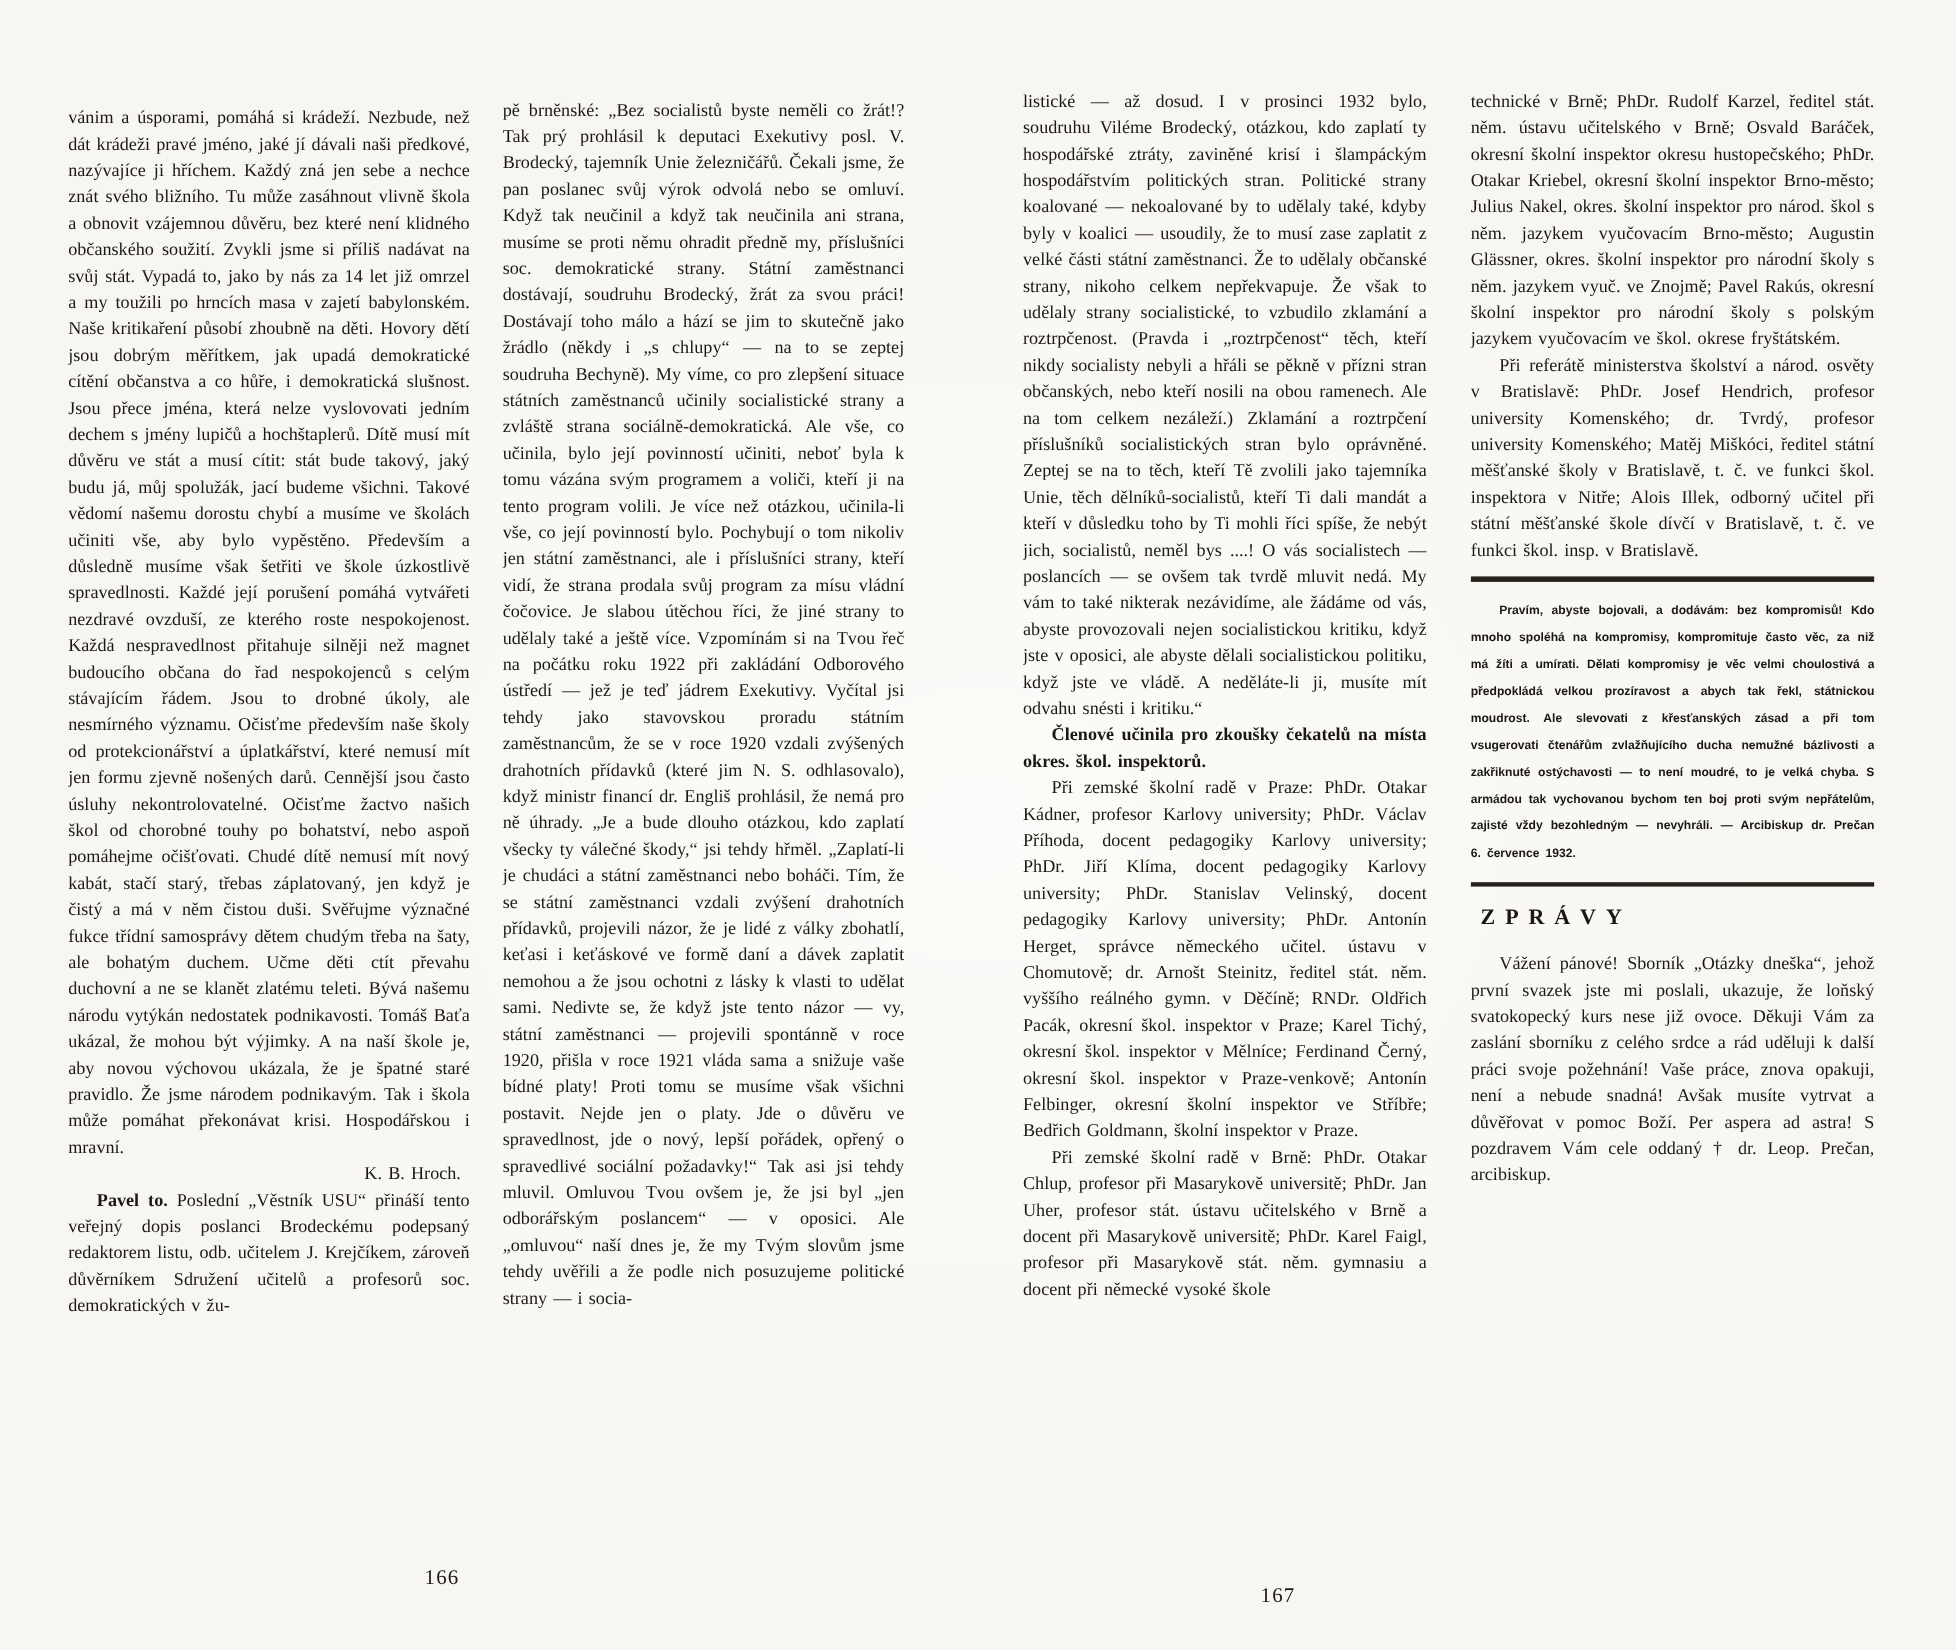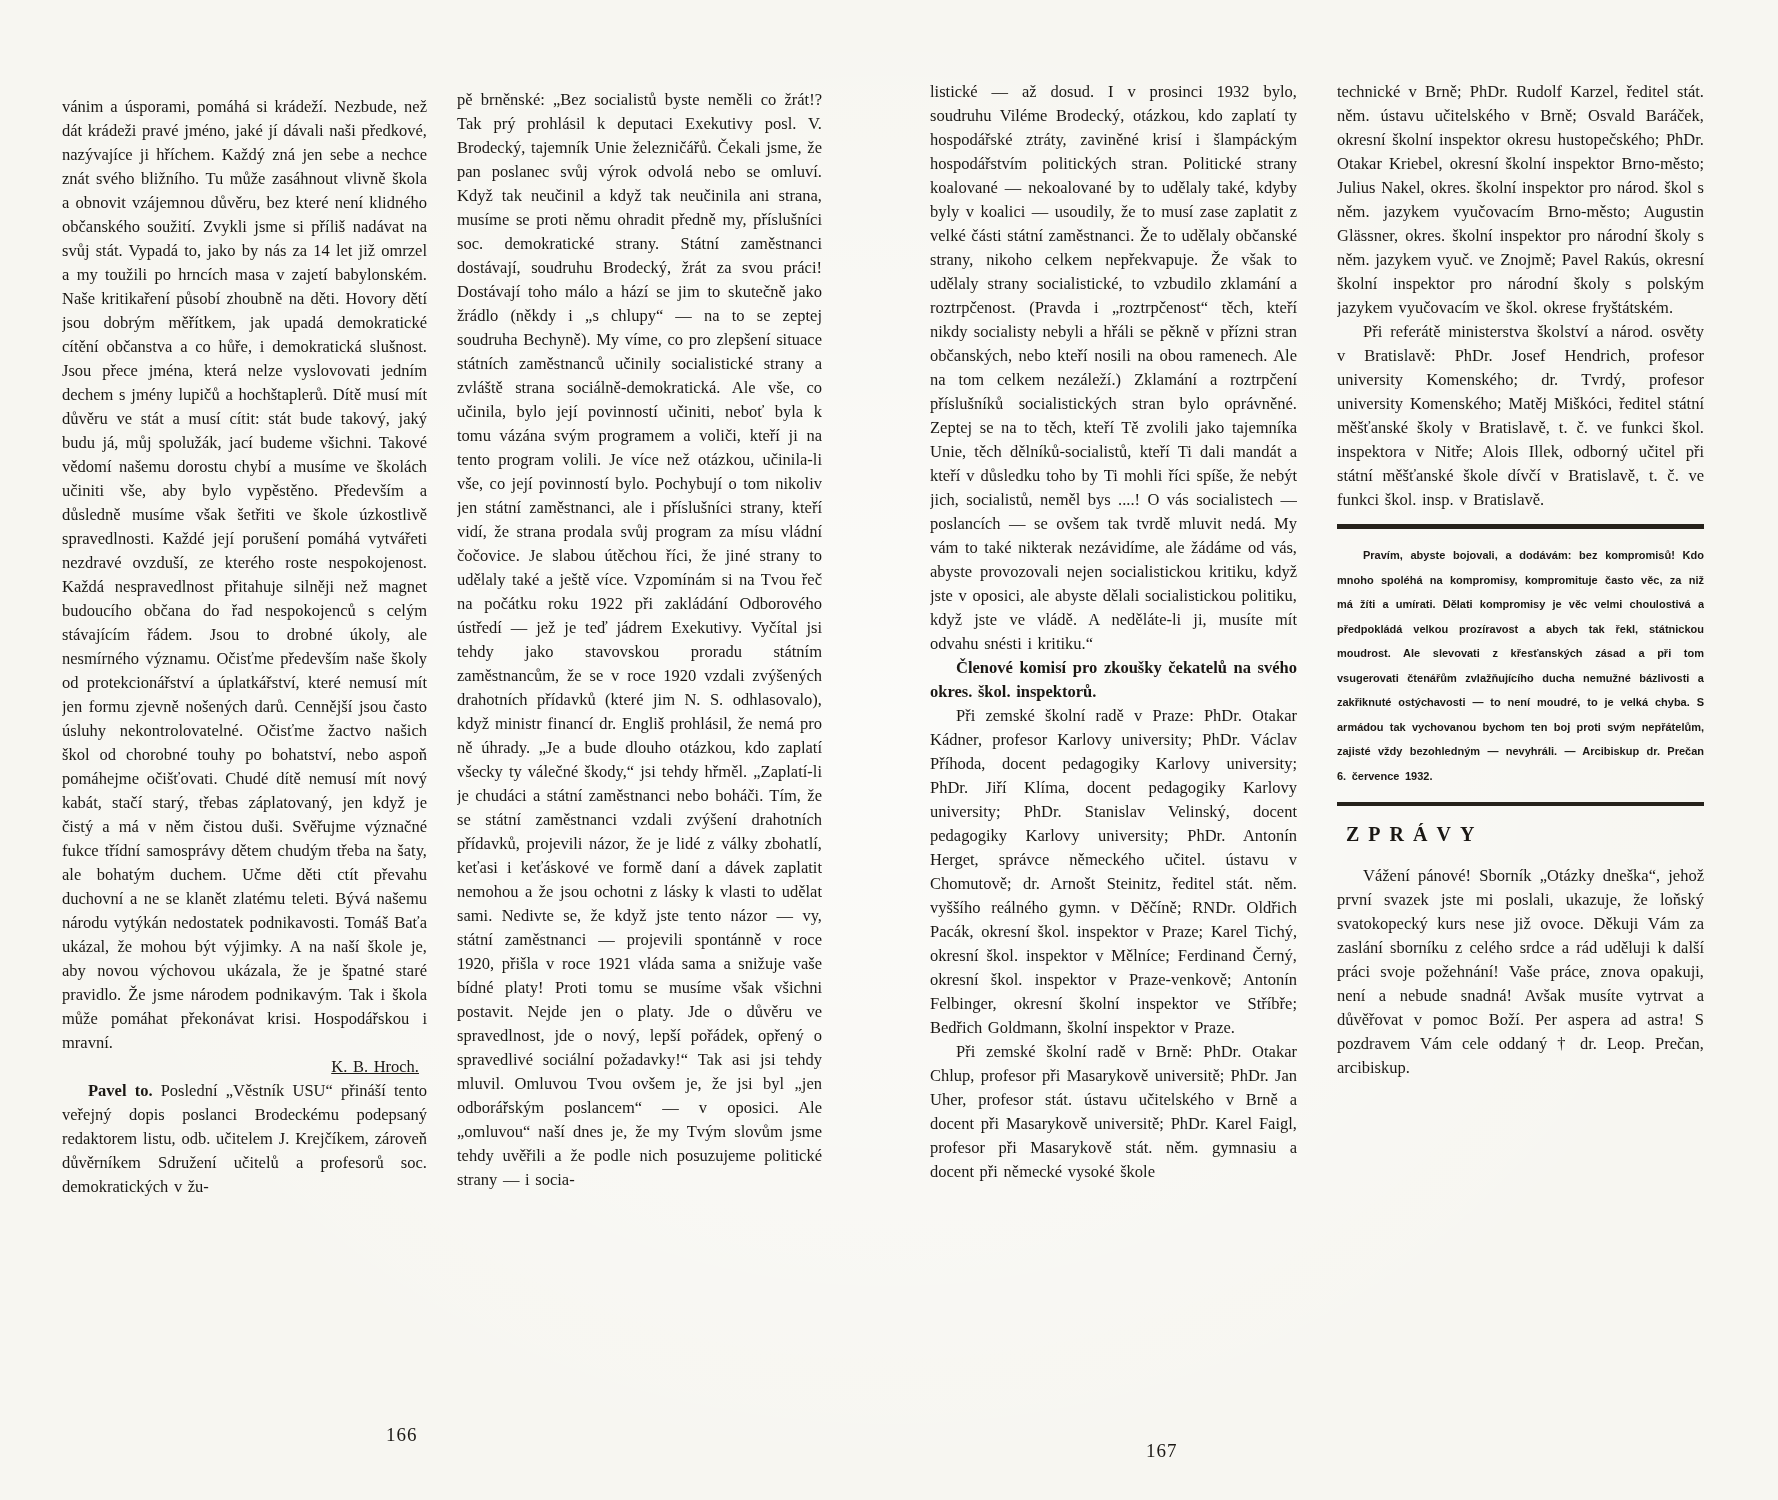--- a/index.html
+++ b/index.html
@@ -40,21 +40,20 @@
     font-family: "Liberation Sans", sans-serif;
     font-weight: bold;
     font-size: 11px;
     line-height: 24.5px;
     word-spacing: 2.5px;
   }
   .para.signature {
     text-align: right;
     padding-right: 8px;
     text-indent: 0;
-    text-decoration: underline;
   }
   .lead { font-weight: bold; }
   .rule {
     height: 0;
     border: 0;
     border-top: 5px solid #26221b;
     margin: 12px 0 14px 0;
   }
   .rule.thin { border-top-width: 4px; margin: 14px 0 10px 0; }
   .section-heading {
@@ -88,21 +87,21 @@
       </div>
     <div class="column col-b">
         <p class="para">pě brněnské: „Bez socialistů byste neměli co žrát!? Tak prý prohlásil k deputaci Exekutivy posl. V. Brodecký, tajemník Unie železničářů. Čekali jsme, že pan poslanec svůj výrok odvolá nebo se omluví. Když tak neučinil a když tak neučinila ani strana, musíme se proti němu ohradit předně my, příslušníci soc. demokratické strany. Státní zaměstnanci dostávají, soudruhu Brodecký, žrát za svou práci! Dostávají toho málo a hází se jim to skutečně jako žrádlo (někdy i „s chlupy“ — na to se zeptej soudruha Bechyně). My víme, co pro zlepšení situace státních zaměstnanců učinily socialistické strany a zvláště strana sociálně-demokratická. Ale vše, co učinila, bylo její povinností učiniti, neboť byla k tomu vázána svým programem a voliči, kteří ji na tento program volili. Je více než otázkou, učinila-li vše, co její povinností bylo. Pochybují o tom nikoliv jen státní zaměstnanci, ale i příslušníci strany, kteří vidí, že strana prodala svůj program za mísu vládní čočovice. Je slabou útěchou říci, že jiné strany to udělaly také a ještě více. Vzpomínám si na Tvou řeč na počátku roku 1922 při zakládání Odborového ústředí — jež je teď jádrem Exekutivy. Vyčítal jsi tehdy jako stavovskou proradu státním zaměstnancům, že se v roce 1920 vzdali zvýšených drahotních přídavků (které jim N. S. odhlasovalo), když ministr financí dr. Engliš prohlásil, že nemá pro ně úhrady. „Je a bude dlouho otázkou, kdo zaplatí všecky ty válečné škody,“ jsi tehdy hřměl. „Zaplatí-li je chudáci a státní zaměstnanci nebo boháči. Tím, že se státní zaměstnanci vzdali zvýšení drahotních přídavků, projevili názor, že je lidé z války zbohatlí, keťasi i keťáskové ve formě daní a dávek zaplatit nemohou a že jsou ochotni z lásky k vlasti to udělat sami. Nedivte se, že když jste tento názor — vy, státní zaměstnanci — projevili spontánně v roce 1920, přišla v roce 1921 vláda sama a snižuje vaše bídné platy! Proti tomu se musíme však všichni postavit. Nejde jen o platy. Jde o důvěru ve spravedlnost, jde o nový, lepší pořádek, opřený o spravedlivé sociální požadavky!“ Tak asi jsi tehdy mluvil. Omluvou Tvou ovšem je, že jsi byl „jen odborářským poslancem“ — v oposici. Ale „omluvou“ naší dnes je, že my Tvým slovům jsme tehdy uvěřili a že podle nich posuzujeme politické strany — i socia-</p>
       </div>
     <div class="page-number pn-left">166</div>
   </section>
 
   <section>
     <div class="column col-c">
         <p class="para">listické — až dosud. I v prosinci 1932 bylo, soudruhu Viléme Brodecký, otázkou, kdo zaplatí ty hospodářské ztráty, zaviněné krisí i šlampáckým hospodářstvím politických stran. Politické strany koalované — nekoalované by to udělaly také, kdyby byly v koalici — usoudily, že to musí zase zaplatit z velké části státní zaměstnanci. Že to udělaly občanské strany, nikoho celkem nepřekvapuje. Že však to udělaly strany socialistické, to vzbudilo zklamání a roztrpčenost. (Pravda i „roztrpčenost“ těch, kteří nikdy socialisty nebyli a hřáli se pěkně v přízni stran občanských, nebo kteří nosili na obou ramenech. Ale na tom celkem nezáleží.) Zklamání a roztrpčení příslušníků socialistických stran bylo oprávněné. Zeptej se na to těch, kteří Tě zvolili jako tajemníka Unie, těch dělníků-socialistů, kteří Ti dali mandát a kteří v důsledku toho by Ti mohli říci spíše, že nebýt jich, socialistů, neměl bys ....! O vás socialistech — poslancích — se ovšem tak tvrdě mluvit nedá. My vám to také nikterak nezávidíme, ale žádáme od vás, abyste provozovali nejen socialistickou kritiku, když jste v oposici, ale abyste dělali socialistickou politiku, když jste ve vládě. A neděláte-li ji, musíte mít odvahu snésti i kritiku.“</p>
-        <p class="para indent bold-serif">Členové komisí pro zkoušky čekatelů na svého okres. škol. inspektorů.</p>
+        <p class="para indent bold-serif">Členové učinila pro zkoušky čekatelů na místa okres. škol. inspektorů.</p>
         <p class="para indent">Při zemské školní radě v Praze: PhDr. Otakar Kádner, profesor Karlovy university; PhDr. Václav Příhoda, docent pedagogiky Karlovy university; PhDr. Jiří Klíma, docent pedagogiky Karlovy university; PhDr. Stanislav Velinský, docent pedagogiky Karlovy university; PhDr. Antonín Herget, správce německého učitel. ústavu v Chomutově; dr. Arnošt Steinitz, ředitel stát. něm. vyššího reálného gymn. v Děčíně; RNDr. Oldřich Pacák, okresní škol. inspektor v Praze; Karel Tichý, okresní škol. inspektor v Mělníce; Ferdinand Černý, okresní škol. inspektor v Praze-venkově; Antonín Felbinger, okresní školní inspektor ve Stříbře; Bedřich Goldmann, školní inspektor v Praze.</p>
         <p class="para indent">Při zemské školní radě v Brně: PhDr. Otakar Chlup, profesor při Masarykově universitě; PhDr. Jan Uher, profesor stát. ústavu učitelského v Brně a docent při Masarykově universitě; PhDr. Karel Faigl, profesor při Masarykově stát. něm. gymnasiu a docent při německé vysoké škole</p>
       </div>
     <div class="column col-d">
         <p class="para">technické v Brně; PhDr. Rudolf Karzel, ředitel stát. něm. ústavu učitelského v Brně; Osvald Baráček, okresní školní inspektor okresu hustopečského; PhDr. Otakar Kriebel, okresní školní inspektor Brno-město; Julius Nakel, okres. školní inspektor pro národ. škol s něm. jazykem vyučovacím Brno-město; Augustin Glässner, okres. školní inspektor pro národní školy s něm. jazykem vyuč. ve Znojmě; Pavel Rakús, okresní školní inspektor pro národní školy s polským jazykem vyučovacím ve škol. okrese fryštátském.</p>
         <p class="para indent">Při referátě ministerstva školství a národ. osvěty v Bratislavě: PhDr. Josef Hendrich, profesor university Komenského; dr. Tvrdý, profesor university Komenského; Matěj Miškóci, ředitel státní měšťanské školy v Bratislavě, t. č. ve funkci škol. inspektora v Nitře; Alois Illek, odborný učitel při státní měšťanské škole dívčí v Bratislavě, t. č. ve funkci škol. insp. v Bratislavě.</p>
         <div class="rule"></div>
         <p class="para indent bold-sans">Pravím, abyste bojovali, a dodávám: bez kompromisů! Kdo mnoho spoléhá na kompromisy, kompromituje často věc, za niž má žíti a umírati. Dělati kompromisy je věc velmi choulostivá a předpokládá velkou prozíravost a abych tak řekl, státnickou moudrost. Ale slevovati z křesťanských zásad a při tom vsugerovati čtenářům zvlažňujícího ducha nemužné bázlivosti a zakřiknuté ostýchavosti — to není moudré, to je velká chyba. S armádou tak vychovanou bychom ten boj proti svým nepřátelům, zajisté vždy bezohledným — nevyhráli. — Arcibiskup dr. Prečan 6. července 1932.</p>
         <div class="rule thin"></div>
         <h2 class="section-heading">ZPRÁVY</h2>

